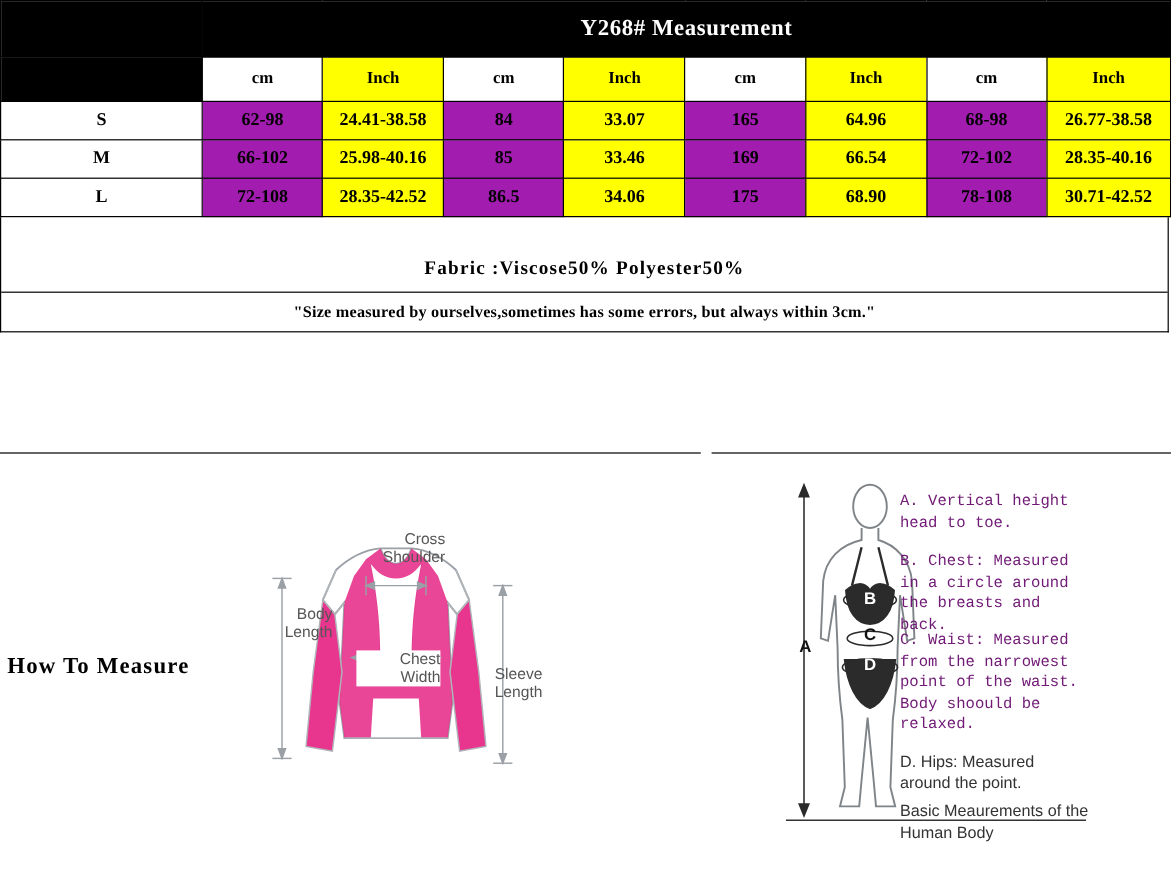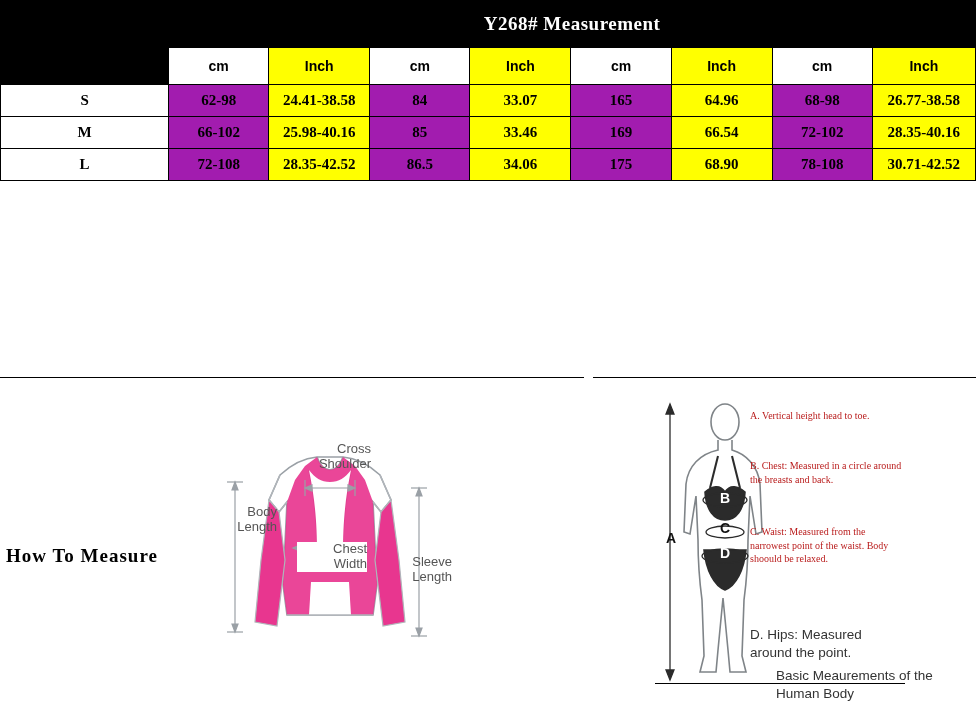--- a/index.html
+++ b/index.html
@@ -52,21 +52,21 @@
     height: 60px;
   }
   .grp-cell {
     font-family: "Liberation Serif", serif;
     font-size: 17px;
     height: 60px;
     letter-spacing: .5px;
   }
   .unit-cell {
     height: 36px;
-    font-family: Liberation Sans, sans-serif;
+    font-family: Liberation Serif, serif;
     font-size: 14px;
     background: #fff;
     color: #000;
   }
   .unit-cell.inch {
     background: #ffff00;
     color: #000;
   }
   .data-cell {
     height: 31px;
@@ -141,23 +141,23 @@
   .fig-label {
     position: absolute;
     font-family: "Liberation Sans", sans-serif;
     font-size: 13px;
     color: #555;
     line-height: 1.15;
     text-align: right;
   }
   .bodytext {
     position: absolute;
-    font-family: Liberation Serif, serif;
-    font-size: 10px;
-    color: #b91c1c;
+    font-family: Liberation Mono, monospace;
+    font-size: 13px;
+    color: #701a75;
     line-height: 1.35;
   }
   .hipsnote {
     position: absolute;
     font-family: "Liberation Sans", sans-serif;
     font-size: 13.5px;
     color: #333;
     line-height: 1.35;
   }
   .letter {
@@ -232,20 +232,25 @@
         <td class="data-cell">86.5</td>
         <td class="data-cell inch">34.06</td>
         <td class="data-cell">175</td>
         <td class="data-cell inch">68.90</td>
         <td class="data-cell">78-108</td>
         <td class="data-cell inch">30.71-42.52</td>
       </tr>
     </tbody>
   </table>
 
+  <div class="notes" style="border-top:0;">
+    <div style="height:22px;"></div>
+    <div class="fabric-line">Fabric  :Viscose50% Polyester50%</div>
+    <div class="disclaimer-line">"Size measured by ourselves,sometimes has some errors, but always within 3cm."</div>
+  </div>
 
   <div class="rule" style="left:0px; top:377px; width:584px;"></div>
   <div class="rule" style="left:593px; top:377px; width:383px;"></div>
 
   <div class="how-to">How To Measure</div>
 
   <div class="fig1">
     <svg width="250" height="300" viewBox="0 0 250 300">
       <g fill="none" stroke="#9aa0a6" stroke-width="1.6">
 
@@ -362,18 +367,18 @@
 
     <div class="letter" style="left:16px; top:135px;">A</div>
     <div class="letter" style="left:70px; top:95px; color:#fff;">B</div>
     <div class="letter" style="left:70px; top:125px;">C</div>
     <div class="letter" style="left:70px; top:150px; color:#fff;">D</div>
 
     <div class="bodytext" style="left:100px; top:14px; width:150px;">A. Vertical height head to toe.</div>
     <div class="bodytext" style="left:100px; top:64px; width:155px;">B. Chest: Measured in a circle around the breasts and back.</div>
     <div class="bodytext" style="left:100px; top:130px; width:150px;">C. Waist: Measured from the narrowest point of the waist. Body shoould be relaxed.</div>
     <div class="hipsnote" style="left:100px; top:231px; width:155px;">D. Hips: Measured around the point.</div>
-    <div class="hipsnote" style="left:100px; top:272px; width:160px;margin-left:26px;">Basic Meaurements of the Human Body</div>
+    <div class="hipsnote" style="left:100px; top:272px; width:160px;">Basic Meaurements of the Human Body</div>
 
     <div class="rule" style="left:5px; top:288px; width:250px;"></div>
   </div>
 
 </div>
 
 </body></html>

